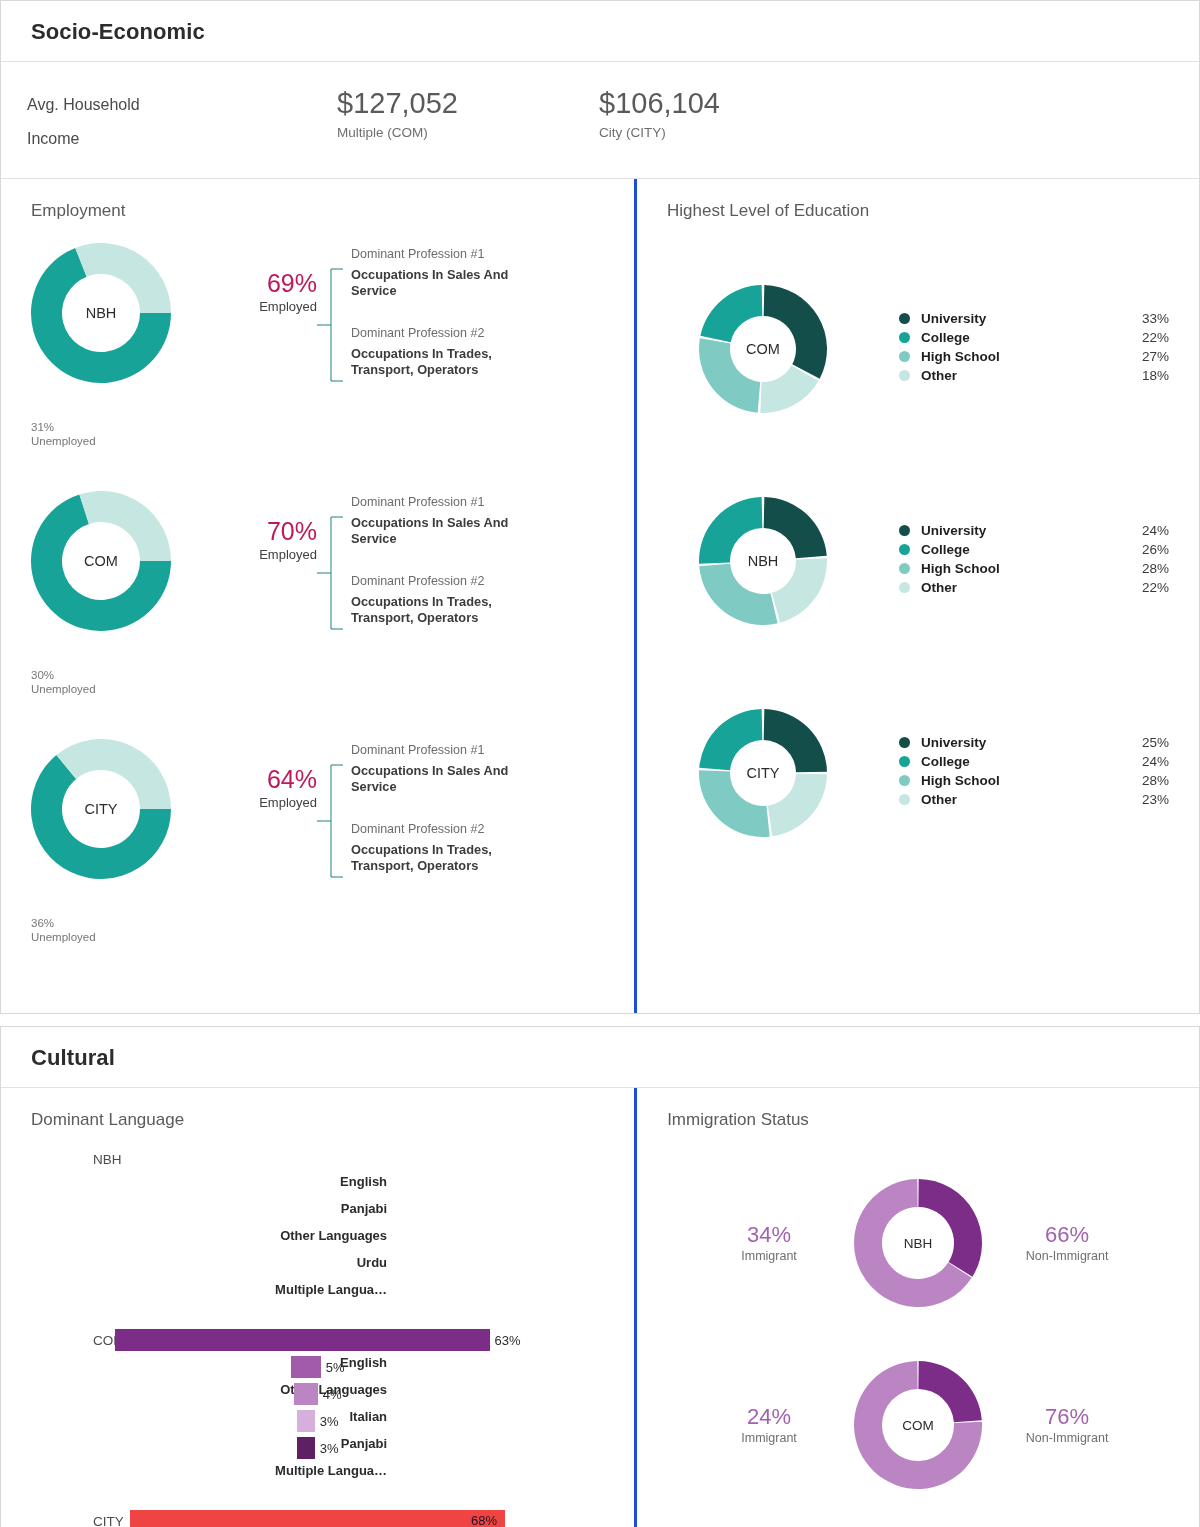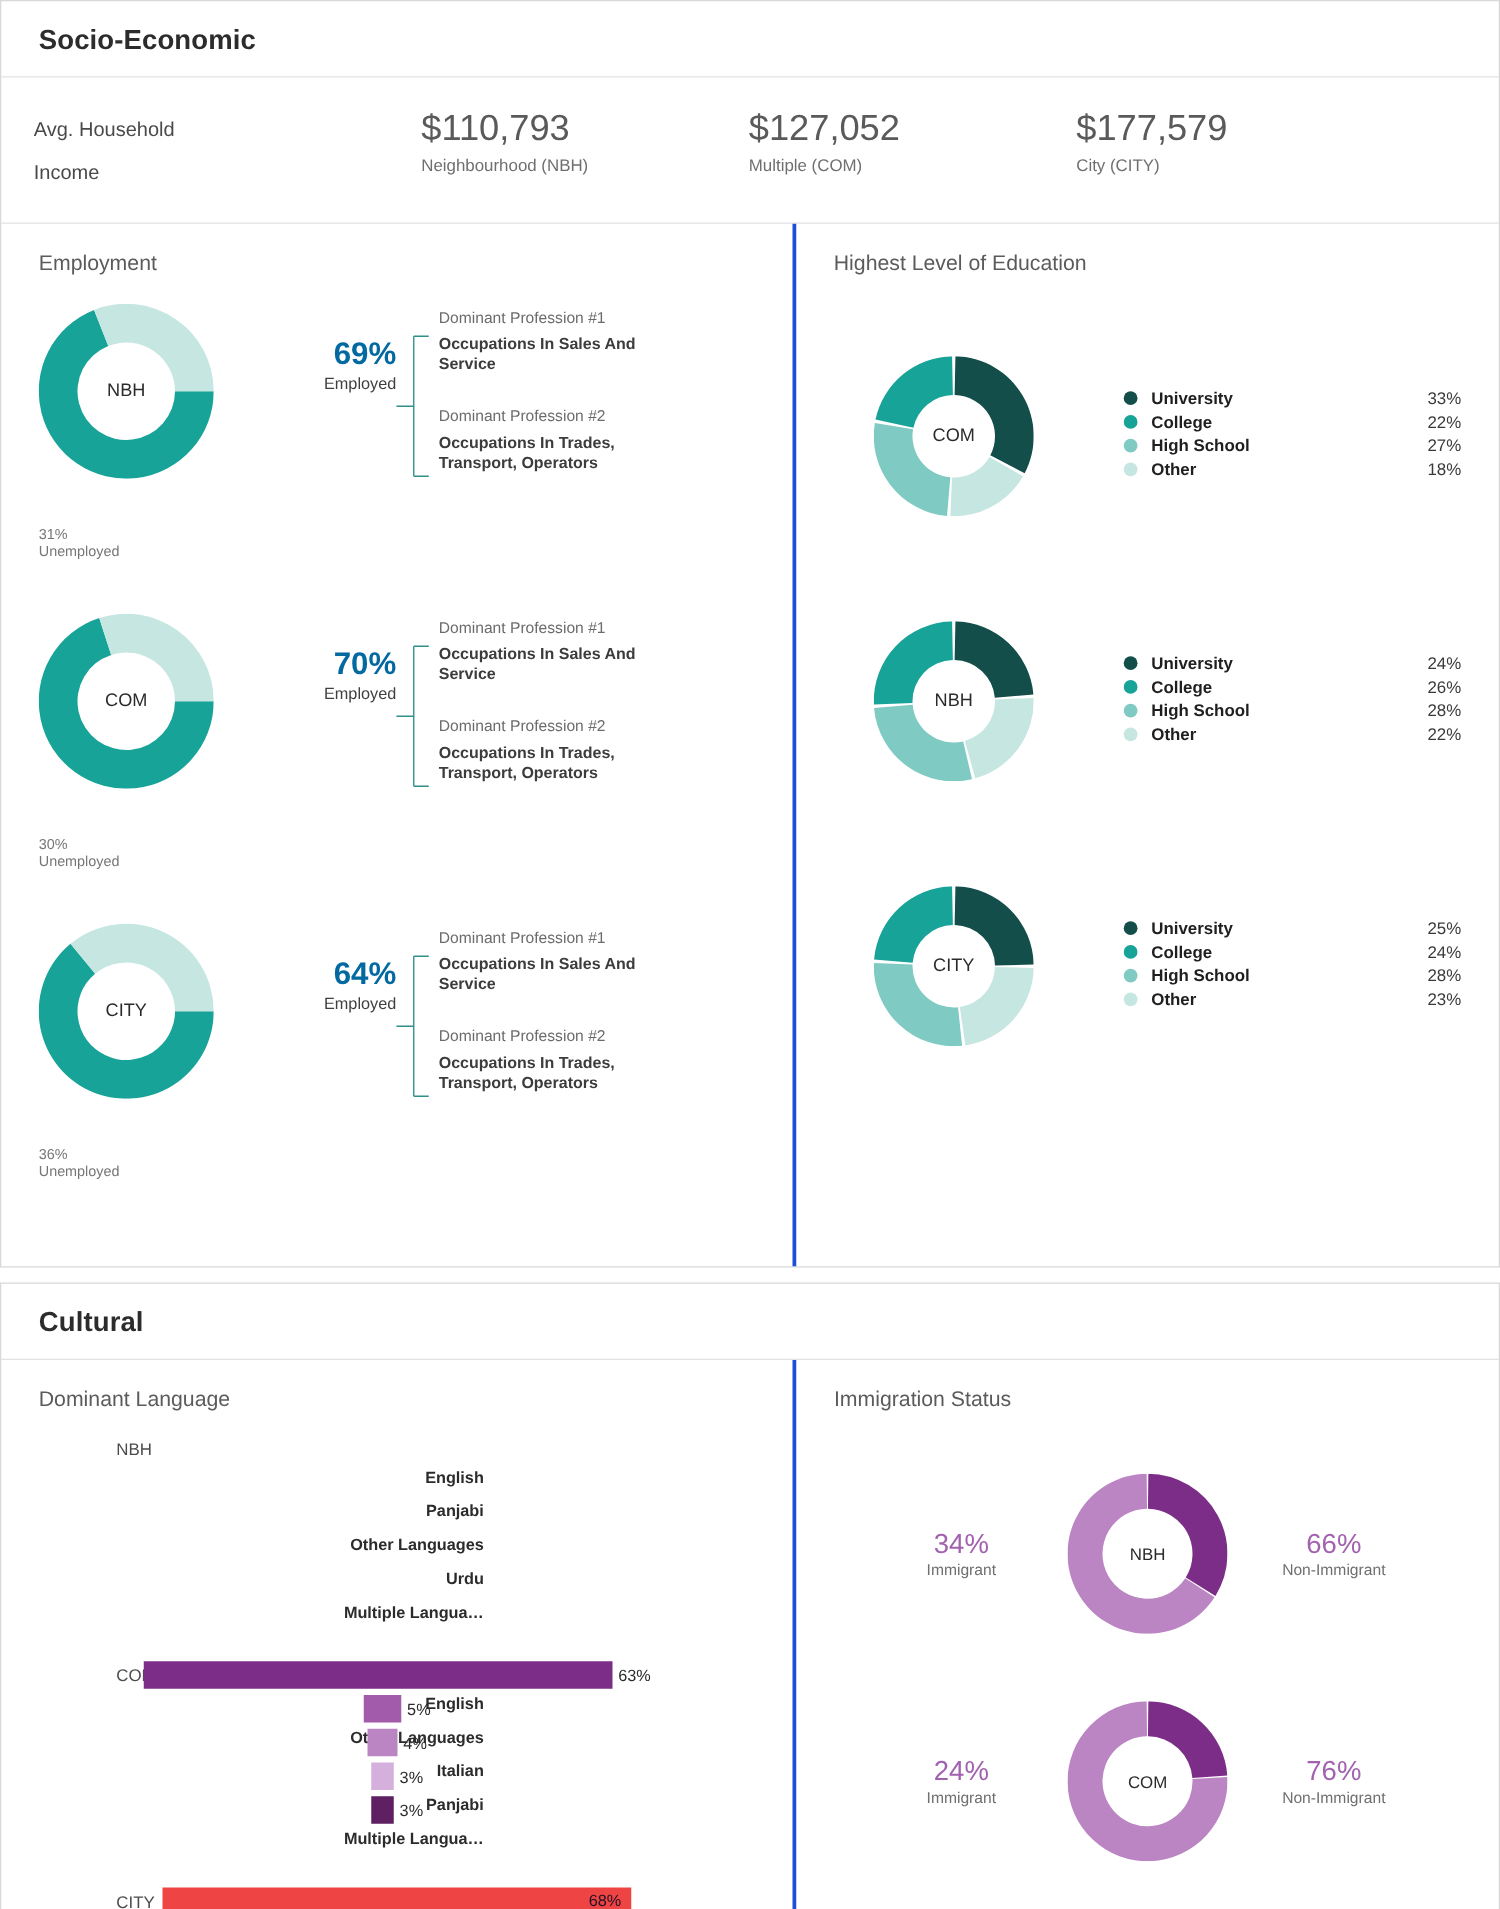--- a/index.html
+++ b/index.html
@@ -78,23 +78,22 @@
   .donut-wrap svg { display: block; }
   .donut-center {
     position: absolute; inset: 0;
     display: flex; align-items: center; justify-content: center;
     font-size: 14.5px; color: #2b2b2b; pointer-events: none;
   }
 
   .emp-stats { margin-left: 58px; padding-top: 28px; width: 88px; flex: 0 0 88px; text-align: right;}
   .emp-pct {
     font-size: 25px;
-    color: #0369a1;
+    color: #be185d;
     line-height: 1;
-    font-weight: bold;
   }
   .emp-pct-sub {
     font-size: 13px;
     color: #404040;
     margin-top: 3px;
   }
 
   .bracket { width: 34px; flex: 0 0 34px; padding-top: 20px; }
 
   .prof-list { flex: 1; padding-top: 4px; }
@@ -183,29 +182,25 @@
     <div class="card-header">
       <div class="card-title">Socio-Economic</div>
     </div>
 
     <div class="kpi-row">
       <div class="kpi-label">
         <span>Avg. Household</span>
         <span>Income</span>
       </div>
       <div class="kpi-item">
-        <div class="kpi-value">$110,793</div>
-        <div class="kpi-sub">Neighbourhood (NBH)</div>
-      </div>
-      <div class="kpi-item">
         <div class="kpi-value">$127,052</div>
         <div class="kpi-sub">Multiple (COM)</div>
       </div>
       <div class="kpi-item">
-        <div class="kpi-value">$177,579</div>
+        <div class="kpi-value">$106,104</div>
         <div class="kpi-sub">City (CITY)</div>
       </div>
     </div>
 
     <div class="cols">
 
       <div class="col-left">
         <div class="col-pad">
           <div class="sub-title">Employment</div>
           <div id="employment-groups">

